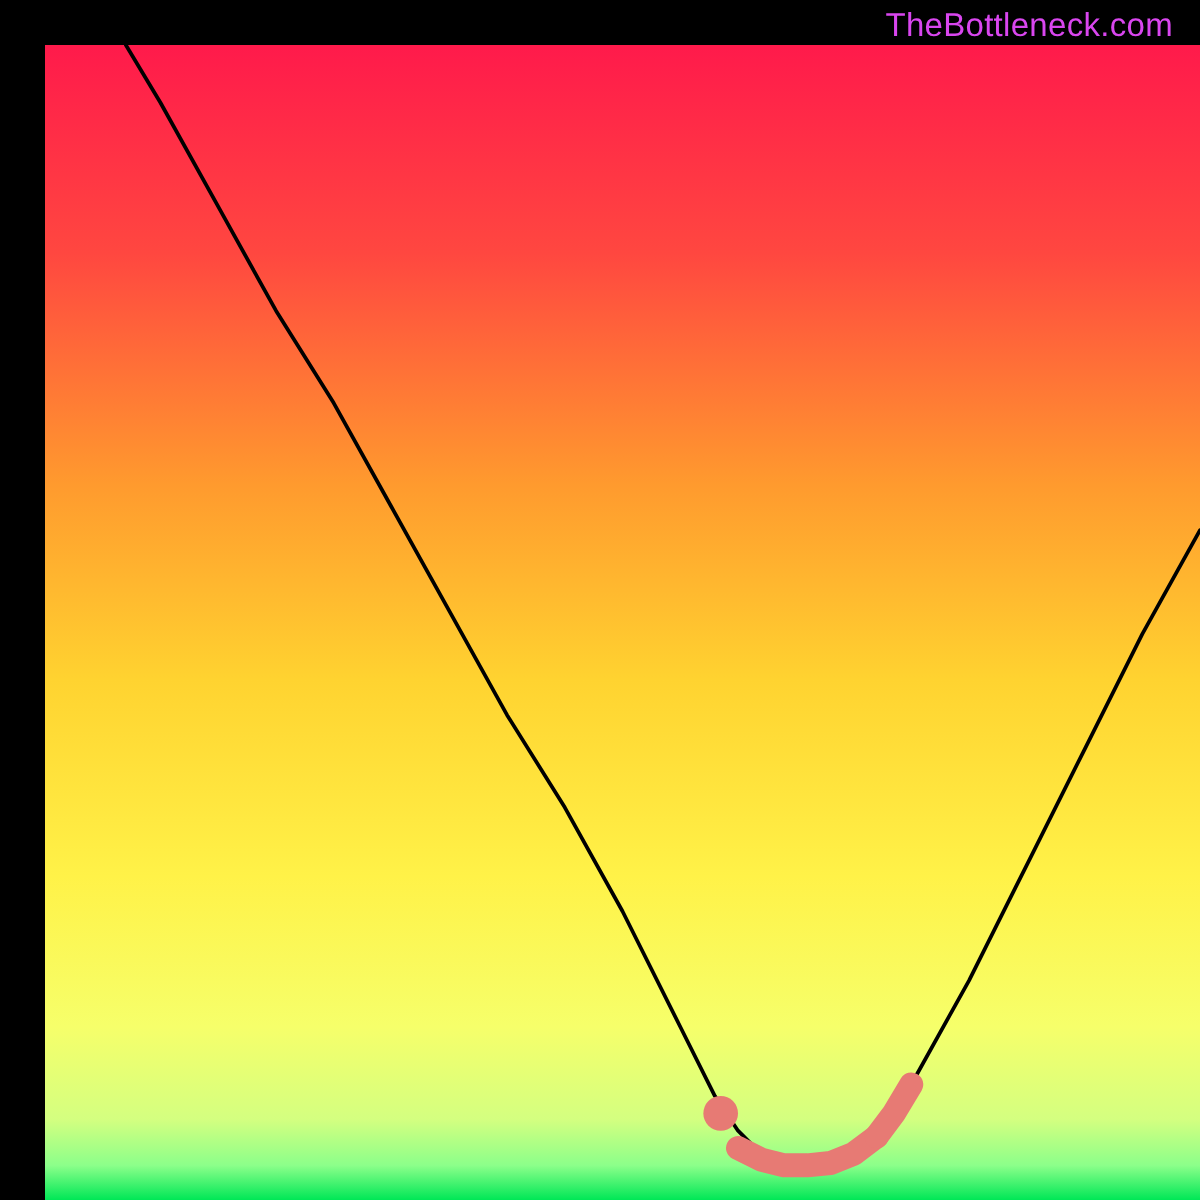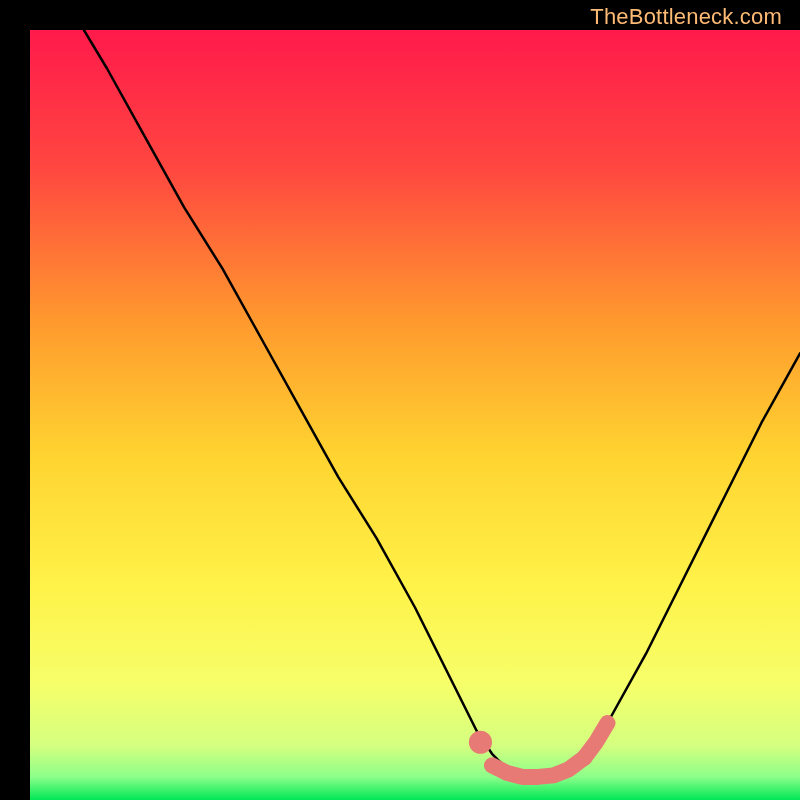--- a/index.html
+++ b/index.html
@@ -25,21 +25,21 @@
     top: 15px;
     width: 770px;
     height: 770px;
   }
   .watermark {
     position: absolute;
     top: 4px;
     right: 18px;
     font-size: 22px;
     font-weight: 500;
-    color: #fdba74;
+    color: #d946ef;
     letter-spacing: 0.2px;
   }
 </style>
 </head>
 <body>
 
 <div class="frame">
   <svg class="plot" viewBox="0 0 770 770" preserveAspectRatio="none">
     <defs>
       <linearGradient id="bg-grad" x1="0" y1="0" x2="0" y2="1">

